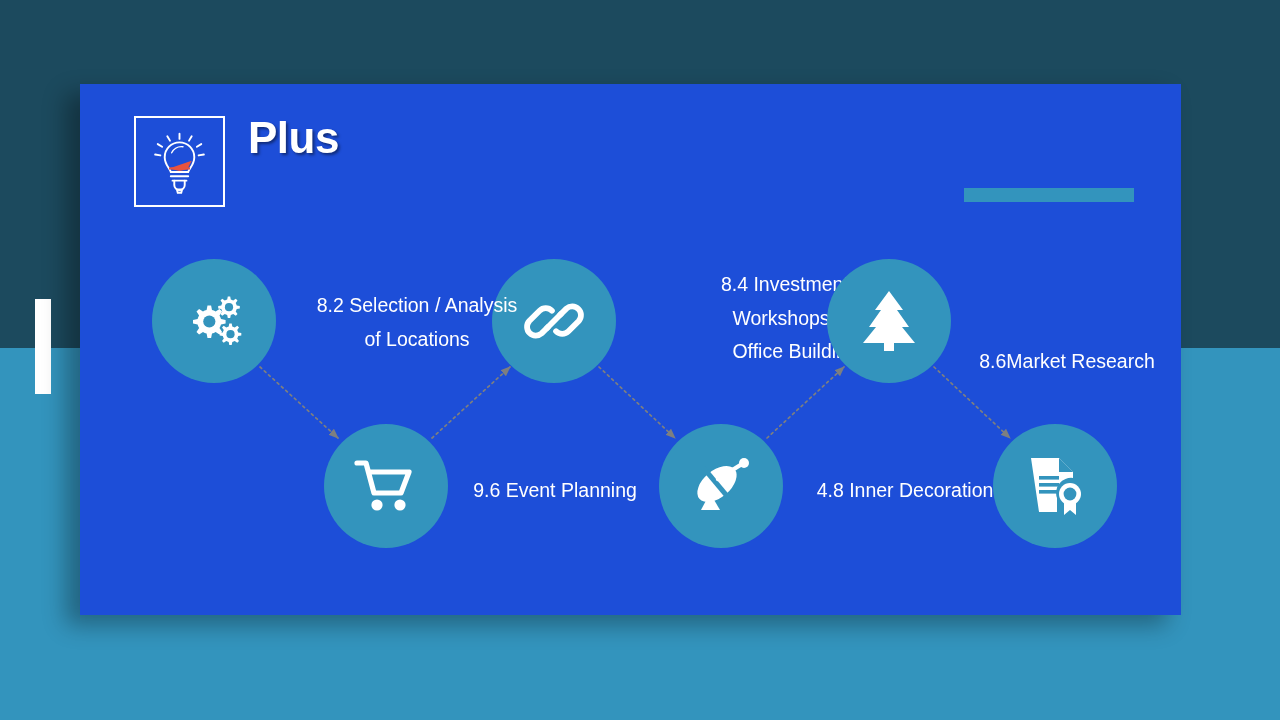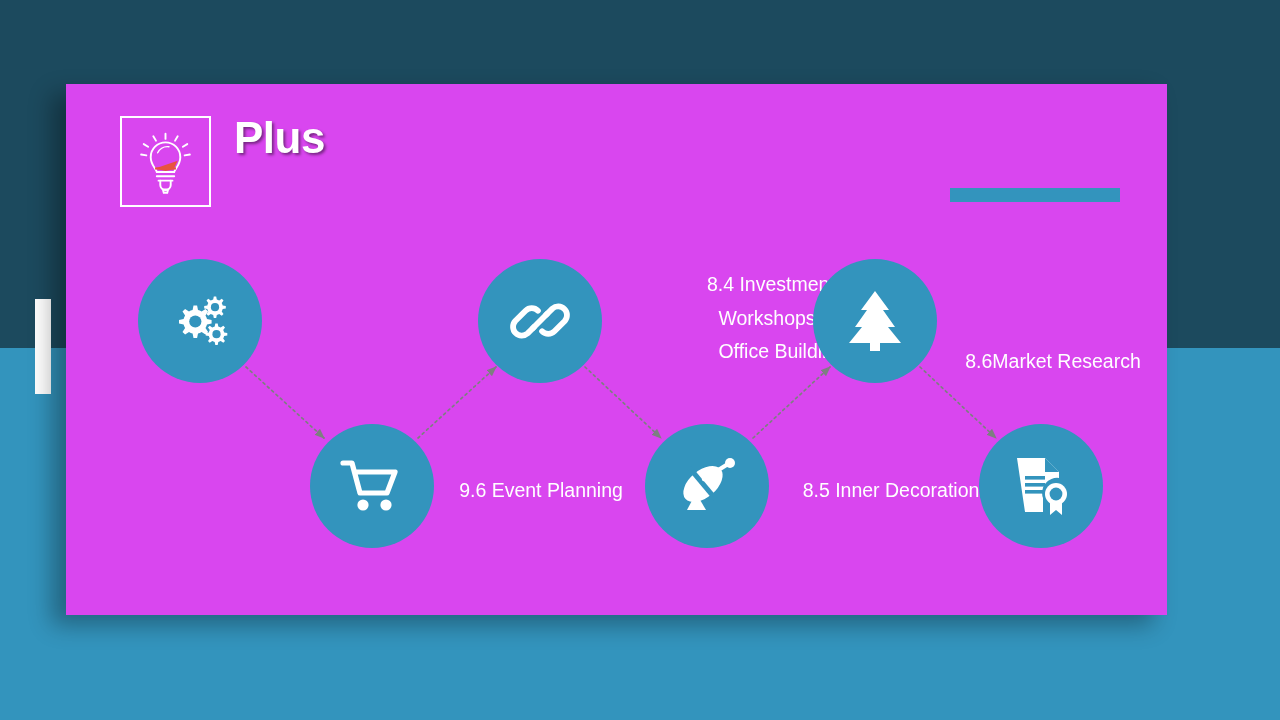--- a/index.html
+++ b/index.html
@@ -23,23 +23,23 @@
   
   #left-bar {
     position:absolute;
     left:35px; top:299px;
     width:16px; height:95px;
     background:#ffffff;
   }
   
   #panel {
     position:absolute;
-    left:66px; top:84px;
+    left:80px; top:84px;
     width:1101px; height:531px;
-    background:#d946ef;
+    background:#1d4ed8;
     box-shadow:-14px 10px 22px rgba(0,0,0,0.32);
   }
   
   #logo-box {
     position:absolute;
     left:54px; top:32px;
     width:91px; height:91px;
     border:2px solid #ffffff;
   }
   #logo-box svg { display:block; width:100%; height:100%; }
@@ -156,20 +156,22 @@
 
       <div class="node-circle" style="left:412px; top:175px; width:124px; height:124px;">
         <span>
           <svg width="66" height="66" viewBox="0 0 64 64" fill="none" stroke="#ffffff" stroke-width="5.6" stroke-linecap="round">
             <path d="M26 38 l-6 6 a8.5 8.5 0 0 1 -12 -12 l10 -10 a8.5 8.5 0 0 1 12 0"></path>
             <path d="M38 26 l6 -6 a8.5 8.5 0 0 1 12 12 l-10 10 a8.5 8.5 0 0 1 -12 0"></path>
             <path d="M25 39 l14 -14" stroke-width="5.6"></path>
           </svg>
         </span>
       </div>
+      <div class="node-label" style="left:199px; top:205px; width:276px;">8.2 Selection / Analysis
+of Locations</div>
 
       <div class="node-circle" style="left:244px; top:340px; width:124px; height:124px;">
         <span>
           <svg width="66" height="62" viewBox="0 0 66 62" fill="none" stroke="#ffffff" stroke-width="5.2" stroke-linejoin="round" stroke-linecap="round">
             <path d="M4 8 h9 l8 30 h27 l8 -21 h-38"></path>
             <circle cx="24" cy="50" r="5.6" fill="#ffffff" stroke="none"></circle>
             <circle cx="47" cy="50" r="5.6" fill="#ffffff" stroke="none"></circle>
           </svg>
         </span>
       </div>
@@ -190,21 +192,21 @@
 Workshops and
 Office Buildings</div>
 
       <div class="node-circle" style="left:747px; top:175px; width:124px; height:124px;">
         <span>
           <svg width="62" height="66" viewBox="0 0 62 66" fill="#ffffff">
             <path d="M31 3 L17 22 h6 L11 39 h7 L5 55 h21 v8 h10 v-8 h21 L44 39 h7 L39 22 h6 z"></path>
           </svg>
         </span>
       </div>
-      <div class="node-label" style="left:700px; top:390px; width:250px;">8.5 Inner Decoration</div>
+      <div class="node-label" style="left:700px; top:390px; width:250px;">4.8 Inner Decoration</div>
 
       <div class="node-circle" style="left:913px; top:340px; width:124px; height:124px;">
         <span>
           <svg width="64" height="64" viewBox="0 0 64 64" fill="#ffffff">
             <path d="M8 4 h28 l14 14 v6 a15 15 0 0 0 -16 20 v14 h-18 l-8 -8 z
                      M8 4 l0 46 l8 8" fill="#ffffff"></path>
             <path d="M36 4 v14 h14 z" fill="#3394bd"></path>
             <path d="M37 5 l13 13 h-13 z" fill="#ffffff" opacity="0"></path>
             <rect x="16" y="22" width="20" height="3.6" fill="#3394bd"></rect>
             <rect x="16" y="29" width="20" height="3.6" fill="#3394bd"></rect>

